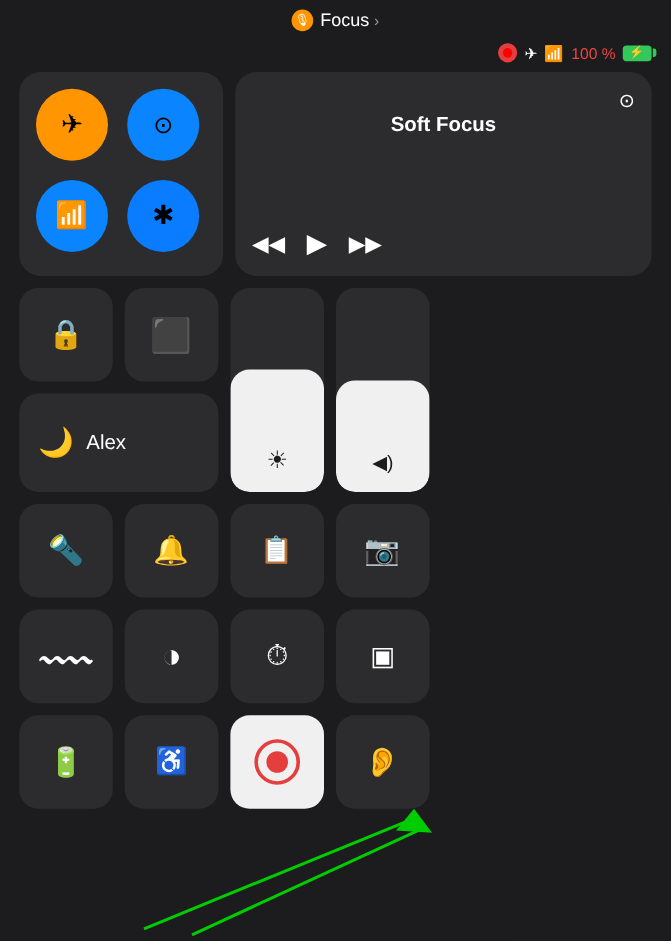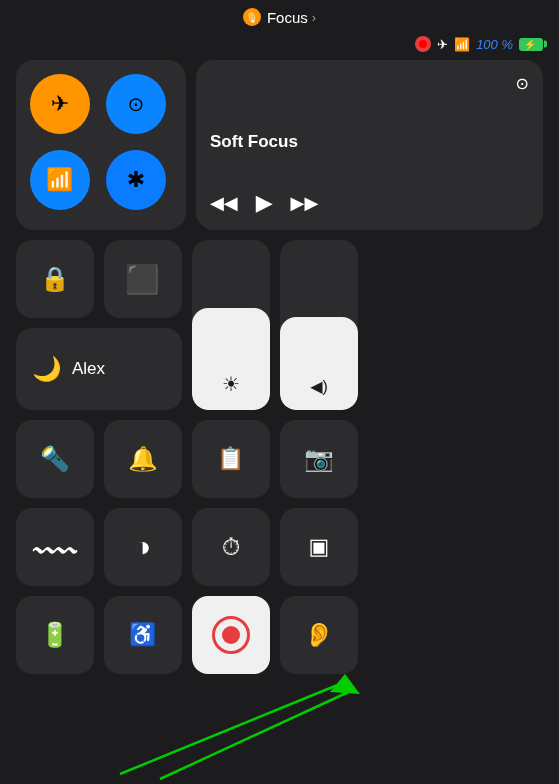--- a/index.html
+++ b/index.html
@@ -60,21 +60,21 @@
       align-items: center;
       justify-content: center;
     }
     .record-inner {
       background: red;
       border-radius: 50%;
       width: 8px;
       height: 8px;
     }
     .signal-icon { color: #fff; font-size: 13px; }
-    .battery-pct { color: #3b82f6; font-size: 13px; font-weight: 500; font-style: italic; }
+    .battery-pct { color: #ef4444; font-size: 13px; font-weight: 500; }
     .battery-icon {
       background: #34c759;
       border-radius: 3px;
       width: 24px;
       height: 13px;
       display: flex;
       align-items: center;
       justify-content: center;
       color: white;
       font-size: 9px;
@@ -148,21 +148,21 @@
       display: flex;
       justify-content: flex-end;
     }
     .np-airplay {
       color: #fff;
       font-size: 16px;
     }
     .np-info {
       flex: 1;
       display: flex;
-      flex-direction: column;
+      flex-direction: row;
       justify-content: center;
     }
     .np-title {
       color: #fff;
       font-size: 17px;
       font-weight: 700;
     }
     .np-artist {
       color: #8e8e93;
       font-size: 14px;

